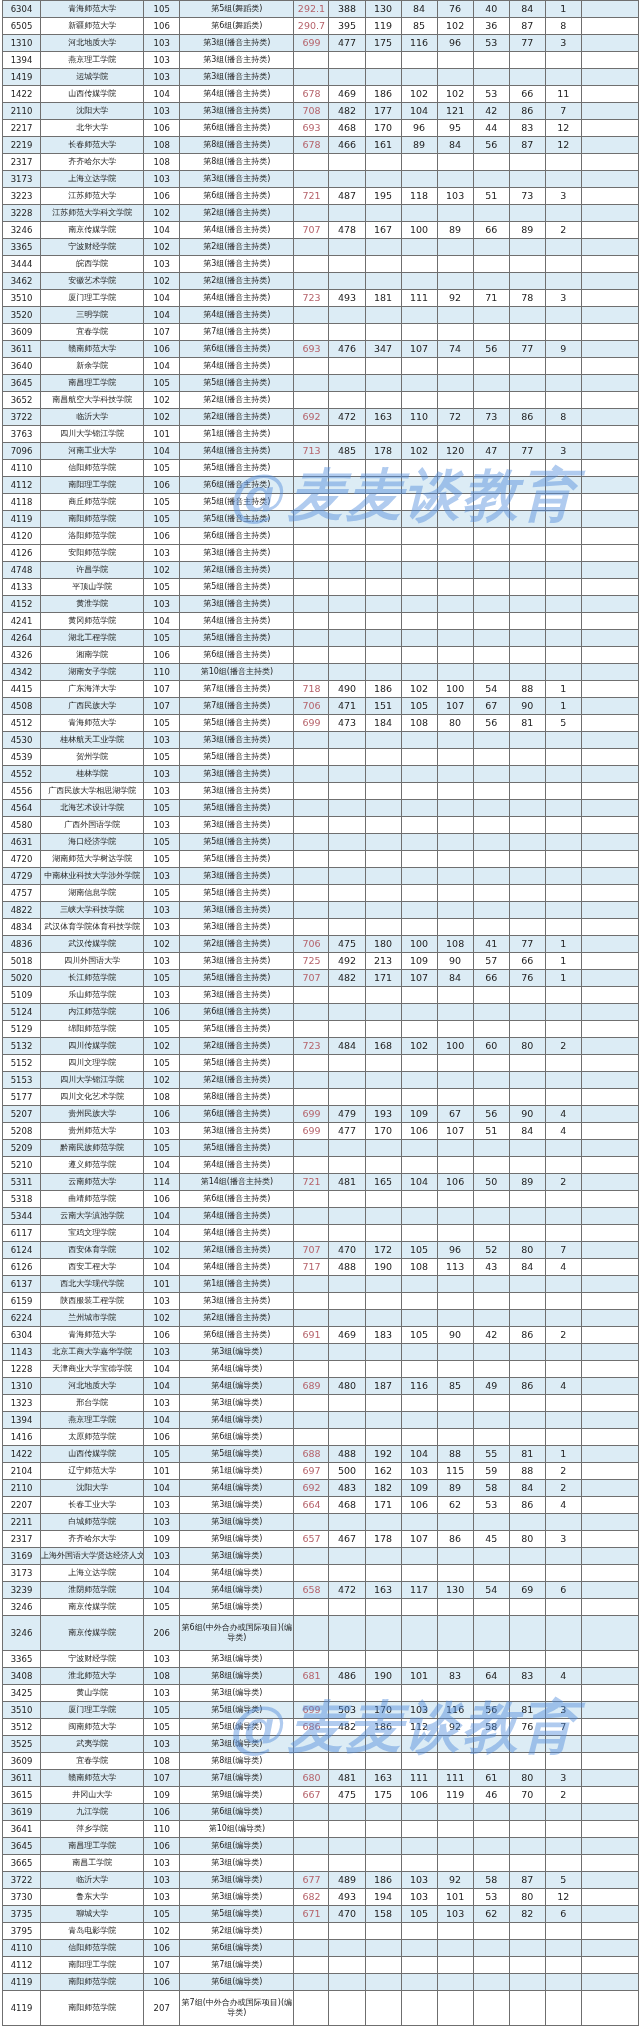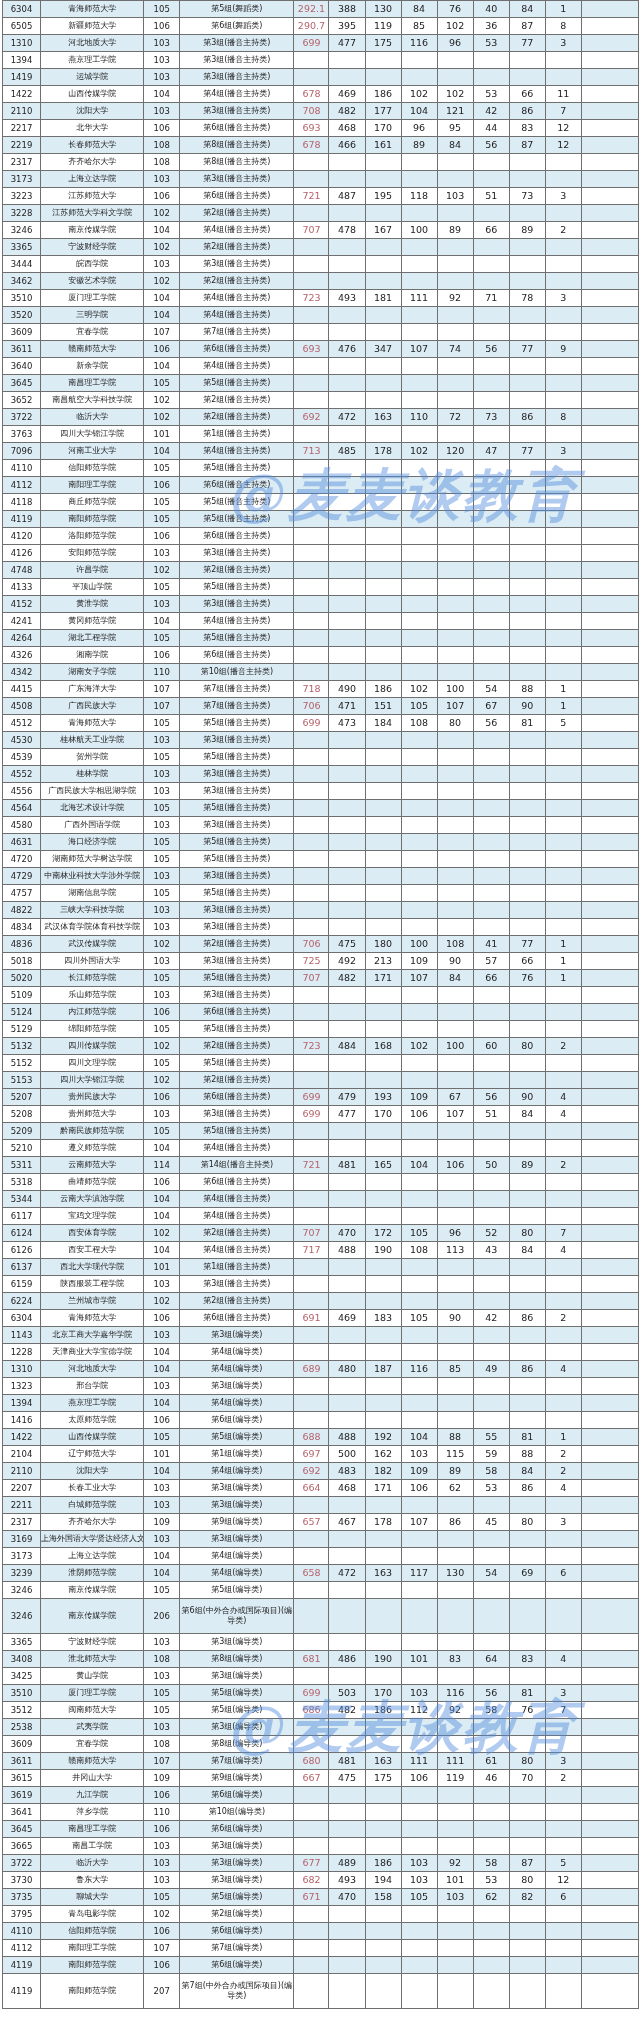--- a/index.html
+++ b/index.html
@@ -994,20 +994,35 @@
         <td class="score"></td>
         <td class="num"></td>
         <td class="num"></td>
         <td class="num"></td>
         <td class="num"></td>
         <td class="num"></td>
         <td class="num"></td>
         <td class="num"></td>
         <td></td>
       </tr>
+      <tr>
+        <td>5177</td>
+        <td class="name">四川文化艺术学院</td>
+        <td>108</td>
+        <td class="grp">第8组(播音主持类)</td>
+        <td class="score"></td>
+        <td class="num"></td>
+        <td class="num"></td>
+        <td class="num"></td>
+        <td class="num"></td>
+        <td class="num"></td>
+        <td class="num"></td>
+        <td class="num"></td>
+        <td></td>
+      </tr>
       <tr class="alt">
         <td>5207</td>
         <td class="name">贵州民族大学</td>
         <td>106</td>
         <td class="grp">第6组(播音主持类)</td>
         <td class="score">699</td>
         <td class="num">479</td>
         <td class="num">193</td>
         <td class="num">109</td>
         <td class="num">67</td>
@@ -1535,21 +1550,21 @@
         <td class="num">482</td>
         <td class="num">186</td>
         <td class="num">112</td>
         <td class="num">92</td>
         <td class="num">58</td>
         <td class="num">76</td>
         <td class="num">7</td>
         <td></td>
       </tr>
       <tr class="alt">
-        <td>2538</td>
+        <td>3525</td>
         <td class="name">武夷学院</td>
         <td>103</td>
         <td class="grp">第3组(编导类)</td>
         <td class="score"></td>
         <td class="num"></td>
         <td class="num"></td>
         <td class="num"></td>
         <td class="num"></td>
         <td class="num"></td>
         <td class="num"></td>

